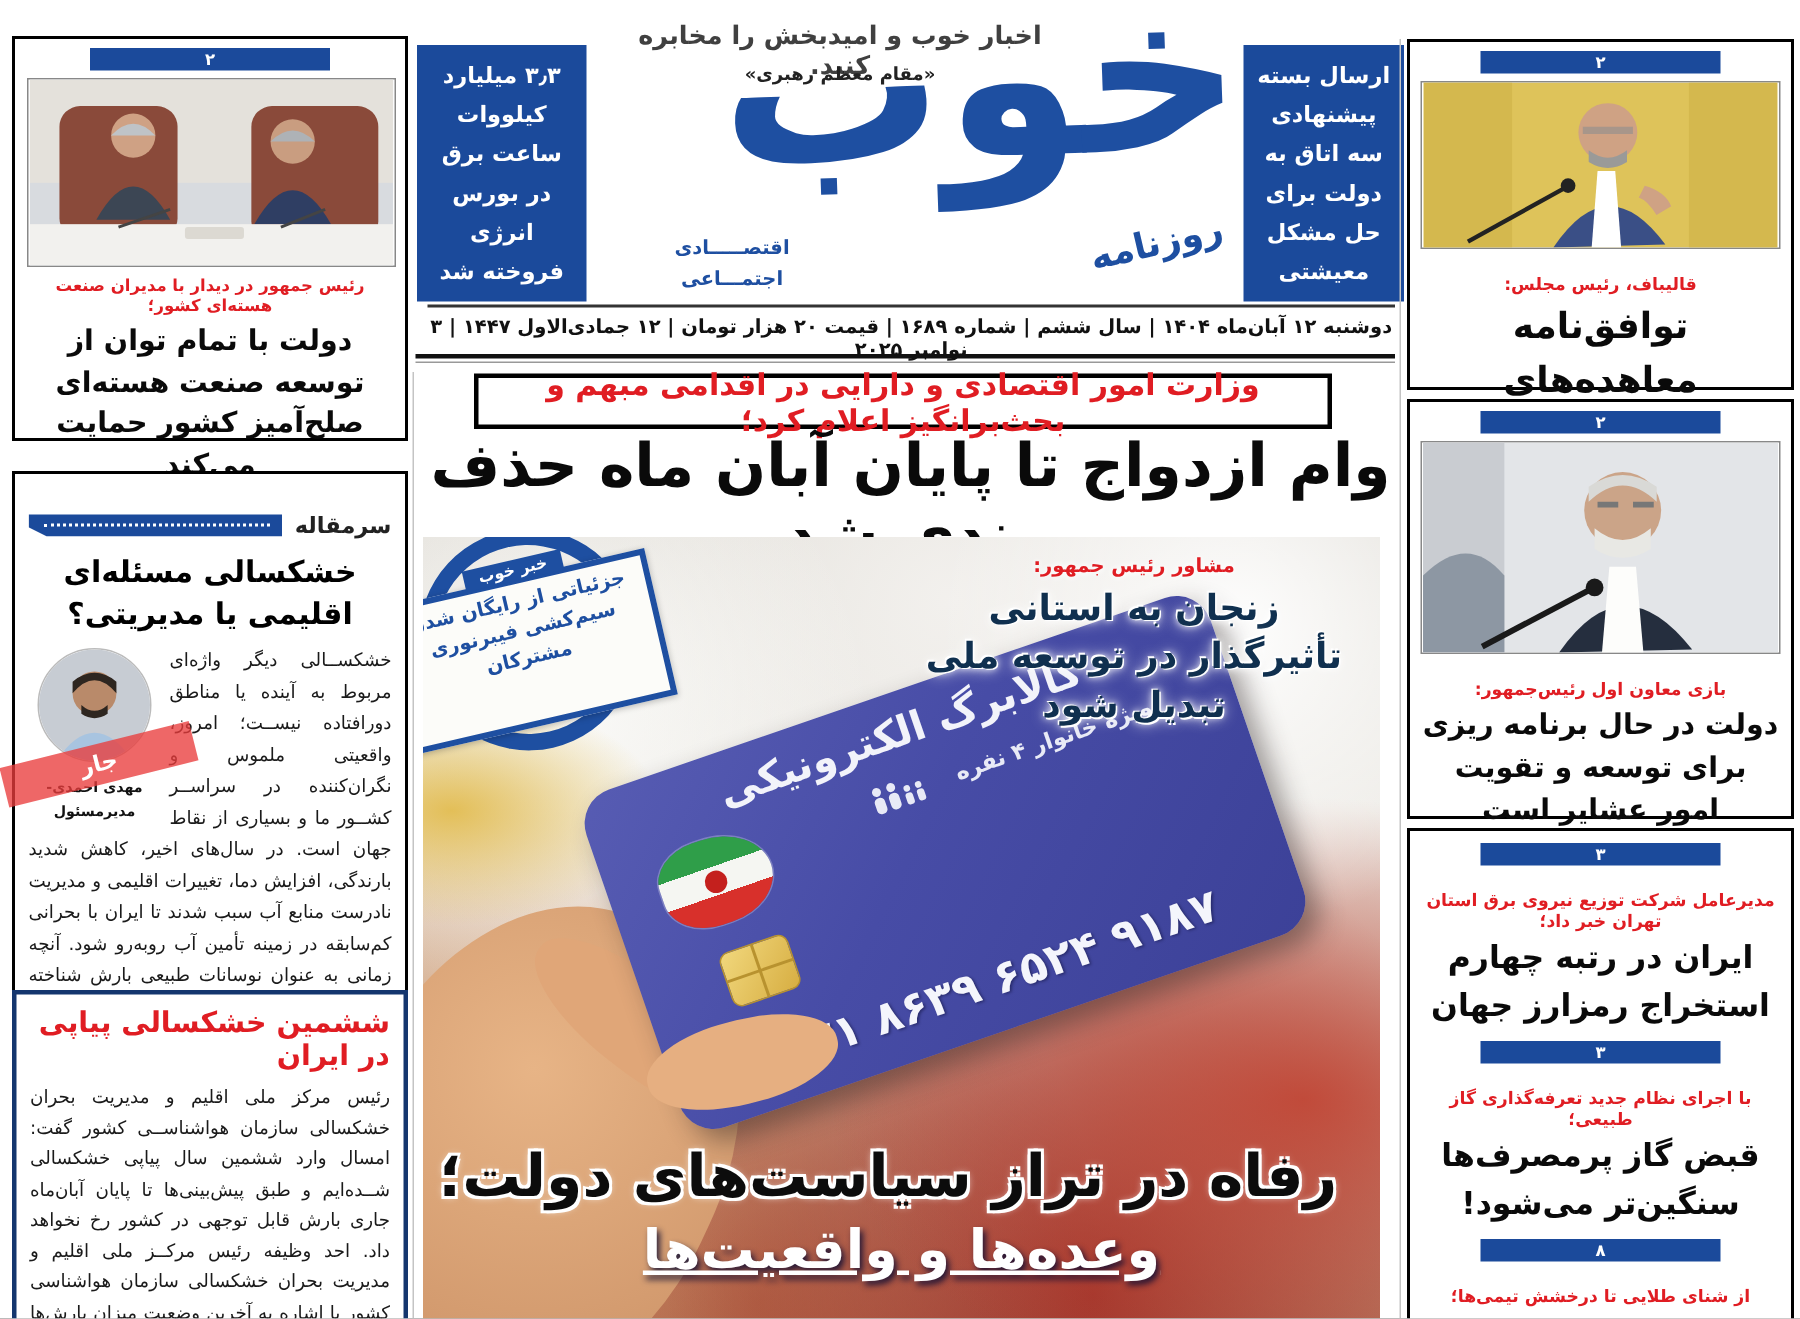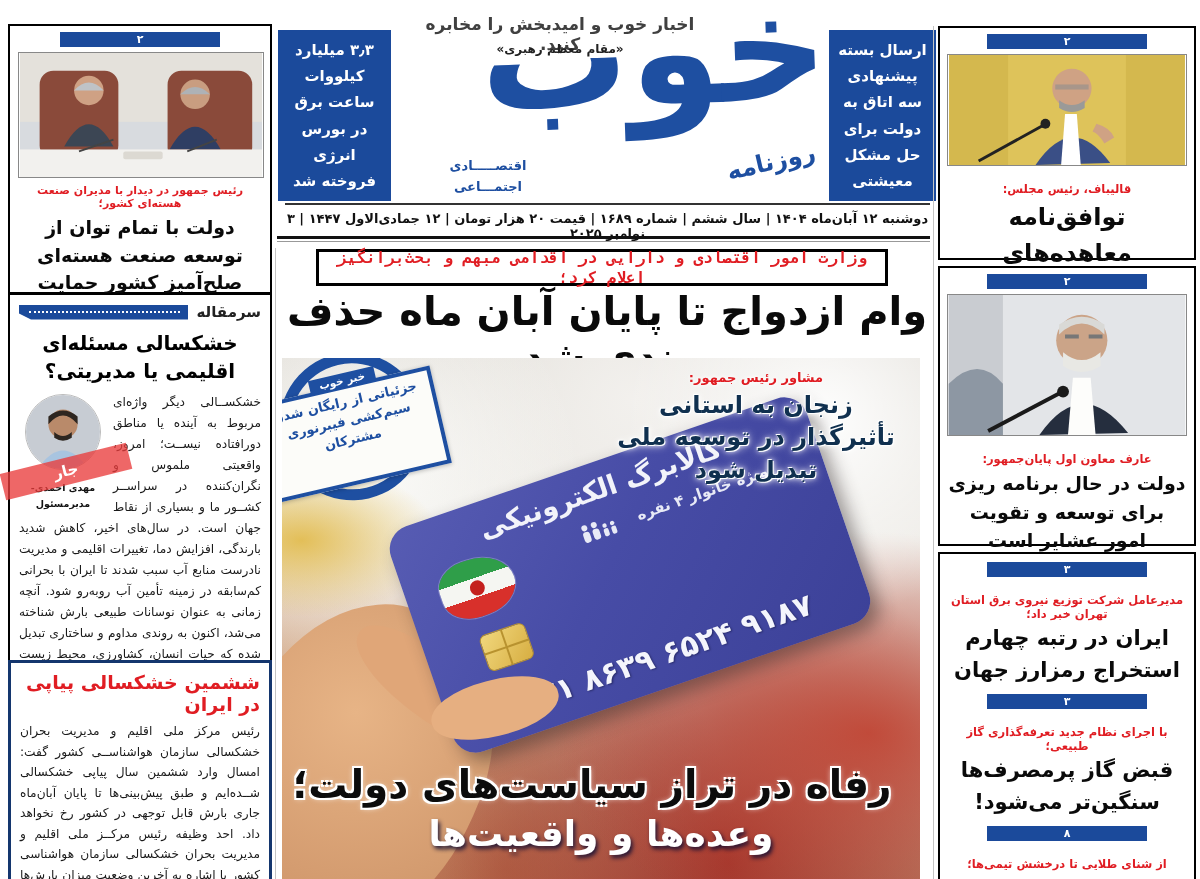--- a/index.html
+++ b/index.html
@@ -26,21 +26,21 @@
   #logo { left:488px; top:-28px; width:340px; text-align:center; font-size:148px; font-weight:bold;
     color:#1e4fa1; line-height:1.1; transform:rotate(-2deg); letter-spacing:-6px; }
   #logo-prefix { left:726px; top:148px; color:#1e4fa1; font-size:24px; font-weight:bold; transform:rotate(-13deg); }
   #taglines { left:438px; top:156px; width:100px; color:#1e4fa1; font-size:13px; font-weight:bold;
     text-align:center; line-height:1.6; }
   #dateline { left:285px; top:211px; width:645px; text-align:center; font-size:13px; font-weight:bold; color:#111; }
 
   
   #main-kicker-box { left:316px; top:249px; width:572px; height:37px; border:3px solid #000;
     display:flex; align-items:center; justify-content:center; }
-  #main-kicker-box .kicker { font-size:16px;font-family:Liberation Mono, monospace; }
+  #main-kicker-box .kicker { font-size:20px; }
   #main-headline { left:283px; top:288px; width:648px; font-size:40px; }
 
   
   #main-photo { left:282px; top:358px; width:638px; height:521px; overflow:hidden;
     background:
       radial-gradient(ellipse at 3% 35%, rgba(226,188,80,.95), transparent 16%),
       radial-gradient(circle at 85% 12%, rgba(255,255,255,.95), transparent 28%),
       radial-gradient(circle at 15% 22%, rgba(252,252,250,.9), transparent 30%),
       radial-gradient(circle at 55% 8%, rgba(243,241,238,.95), transparent 38%),
       radial-gradient(ellipse at 92% 72%, rgba(193,62,45,.85), transparent 38%),
@@ -92,30 +92,30 @@
     font-size:30px; font-weight:bold; direction:ltr; letter-spacing:3px;
     text-shadow:1px 1px 2px rgba(0,0,30,.4); }
 
   
   #strip { left:0; right:0; top:372px; height:31px; background:#fff; display:flex; align-items:center;
     justify-content:center; z-index:8; }
   #strip-kicker { color:#1b4a9b; font-size:16.5px; font-weight:800; }
   #photo-h1 { left:0; right:18px; top:404px; text-align:center; font-size:39px; font-weight:900; color:#0c0c0c;
     z-index:8; text-shadow:0 0 6px #fff,2px 2px 0 #fff,-2px -2px 0 #fff,2px -2px 0 #fff,-2px 2px 0 #fff; }
   #photo-h2 { left:0; right:0; top:455px; text-align:center; font-size:36px; font-weight:900; color:#fff;
-    z-index:8; text-shadow:2px 3px 4px rgba(10,10,50,.85); }
+    z-index:8; text-shadow:2px 3px 4px rgba(10,10,50,.85);text-decoration:underline; }
 
   
   #story-tl { left:8px; top:24px; width:264px; height:270px; padding:6px; }
   #story-tl .headline { font-size:19px; line-height:1.45; margin-top:4px; }
   #story-tl .kicker { font-size:11px; margin-top:6px; }
   #promo-left { left:278px; top:30px; width:113px; height:171px; font-size:15px; }
   #promo-right { left:829px; top:30px; width:107px; height:171px; font-size:15px; }
 
-  #editorial { left:8px; top:293px; width:264px; height:428px; padding:8px 9px; }
+  #editorial { left:8px; top:314px; width:264px; height:428px; padding:25px 9px; }
   #editorial-header { display:flex; align-items:center; gap:8px; }
   #editorial-label { font-size:15px; font-weight:bold; color:#222; order:0; }
   #editorial-ribbon { flex:1; height:15px; background:#1b4a9b; position:relative;
     clip-path:polygon(0 0,100% 0,100% 100%,12px 100%,0 60%); }
   #editorial-ribbon i { position:absolute; left:10px; right:8px; top:6px; border-top:2px dotted #fff; display:block; }
   #editorial-title { font-size:20px; font-weight:900; text-align:center; line-height:1.4; margin-top:8px; color:#000; }
   #editorial-body { position:relative; margin-top:7px; font-size:12.2px; line-height:1.72; text-align:justify; color:#1a1a1a; }
   #editorial-author { float:left; width:88px; text-align:center; margin:2px 6px 2px 0; }
   #editorial-author svg { border-radius:50%; border:1px solid #bbb; }
   #editorial-author figcaption { font-size:9.5px; font-weight:bold; margin-top:3px; color:#111; }
@@ -293,21 +293,21 @@
       <path d="M0 90 q30 -30 55 0 l0 52 -55 0 z" fill="#8d97a3"></path>
       <circle cx="135" cy="46" r="26" fill="#cba488"></circle>
       <path d="M112 40 q23 -22 46 0 l0 -10 q-23 -16 -46 0 z" fill="#d9d9d6"></path>
       <path d="M116 58 q19 16 38 0 l0 14 q-19 12 -38 0 z" fill="#e8e8e4"></path>
       <path d="M118 40 h14 v4 h-14 z M142 40 h14 v4 h-14 z" fill="#777"></path>
       <path d="M92 142 q43 -62 90 -2 z" fill="#252e3e"></path>
       <path d="M126 84 l18 0 5 58 -28 0 z" fill="#fdfdfb"></path>
       <line x1="40" y1="138" x2="112" y2="100" stroke="#1a1a1a" stroke-width="4"></line>
       <circle cx="116" cy="98" r="6" fill="#1a1a1a"></circle>
     </svg>
-    <div class="kicker">عارف معاون اول پایان‌جمهور:</div>
+    <div class="kicker">بازی معاون اول رئیس‌جمهور:</div>
     <div class="headline">دولت در حال برنامه ریزی برای توسعه و تقویت امور عشایر است</div>
   </div>
 
   <div id="story-r3" class="rbox">
     <div class="r3-item">
       <div class="pagebar">۳</div>
       <div class="kicker">مدیرعامل شرکت توزیع نیروی برق استان تهران خبر داد؛</div>
       <div class="headline">ایران در رتبه چهارم استخراج رمزارز جهان</div>
     </div>
     <div class="r3-item">

